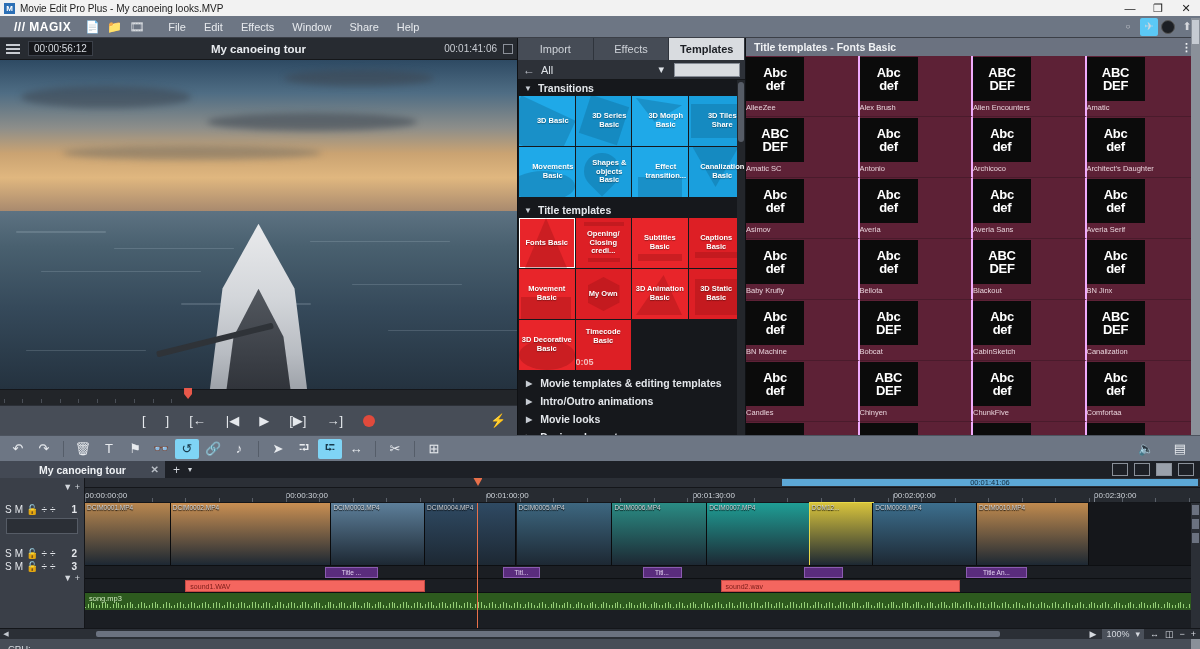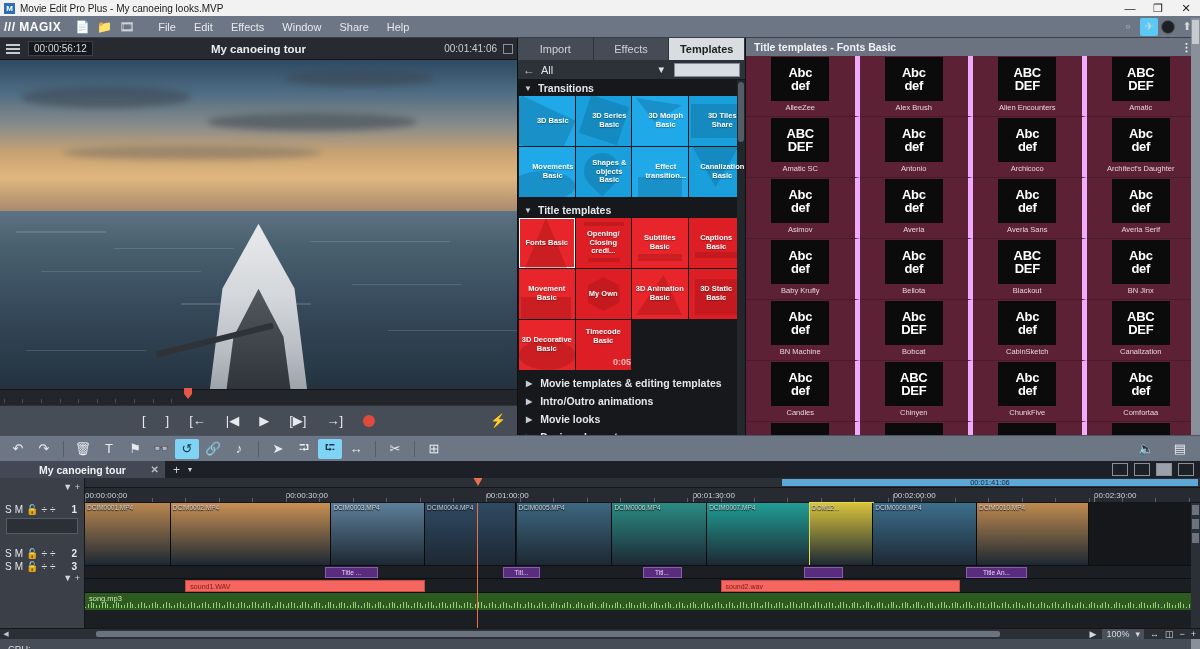--- a/index.html
+++ b/index.html
@@ -26,21 +26,21 @@
   }
   .win-ctrls { position: absolute; right: 0; top: 0; height: 16px; display: flex; }
   .win-ctrls div {
     width: 28px; height: 16px; display: flex; align-items: center;
     justify-content: center; font-size: 11px; color: #222;
   }
 
   
   .menubar {
     height: 22px; background: #6d7684;
-    display: flex; align-items: center; padding-left: 4px;
+    display: flex; align-items: center; padding-left: 14px;
     position: relative; border-bottom: 1px solid #3b3f47;
   }
   .logo { font-weight: bold; font-size: 12px; color: #fff; letter-spacing: .5px; margin-right: 12px; }
   .mb-icon {
     width: 20px; height: 16px; display:flex; align-items:center; justify-content:center;
     margin-right: 2px; color:#e9ecef; font-size: 12px;
   }
   .menu-items { display: flex; margin-left: 10px; }
   .menu-items span { padding: 0 9px; color: #e7eaee; font-size: 11px; }
   .mb-right { position: absolute; right: 4px; display: flex; align-items: center; gap: 3px; }
@@ -125,32 +125,32 @@
   .tile-grid { display:grid; grid-template-columns: repeat(4, 1fr); gap:1px; padding:0 1px; }
   .tile { height: 50px; position:relative; display:flex; align-items:center; justify-content:center; overflow:hidden; }
   .tile.blue { background:#1fa9e8;padding-left:12px; }
   .tile.blue:nth-child(even) { background:#1a9fdd; }
   .tile.red { background:#e8252a; }
   .tile.red:nth-child(even) { background:#dd1f25; }
   .tile span { position:relative; z-index:2; color:#fff; font-size:7.5px; font-weight:bold; text-align:center; line-height:1.15; padding:0 2px; text-shadow: 0 1px 1px rgba(0,0,0,.35); }
   .tile .shape { position:absolute; opacity:.32; background:#0d5e86; }
   .tile.red .shape { background:#8e0f14; }
   .tile.sel { outline: 1.5px solid #ffffff; outline-offset:-1.5px; z-index:3; }
-  .tile .tc { position:absolute; bottom:3px; left:0; right:0; text-align:right; color:#f2bcbc; font-size:9px; font-weight:bold; z-index:2;}
+  .tile .tc { position:absolute; bottom:3px; left:0; right:0; text-align:left; color:#f2bcbc; font-size:9px; font-weight:bold; z-index:2;}
   .collapsed-list { margin-top:4px; }
   .collapsed-row { height: 18px; display:flex; align-items:center; gap:8px; padding-left:8px; color:#e3e6ea; font-size:10.5px; font-weight:bold; }
   .pool-scroll { position:absolute; right:0; top:0; width:8px; bottom:0; background:#23262b; }
   .pool-scroll i { position:absolute; left:1px; width:6px; background:#565c66; border-radius:3px; top:2px; height:60px; }
 
   
   .browser { flex:1; background:#2b2f36; display:flex; flex-direction:column; border-left:1px solid #0f1114; }
   .browser-head { height:18px; background:#6b7280; display:flex; align-items:center; padding:0 8px; font-size:10.5px; font-weight:bold; color:#f0f2f4; position:relative;}
   .kebab { position:absolute; right:8px; letter-spacing:0; font-size:11px; }
   .font-grid { flex:1; display:grid; grid-template-columns: repeat(4, 1fr); grid-auto-rows: 61px; background:#5d2136; overflow:hidden; }
-  .font-cell { position:relative; border-right:5px solid #f0abfc; border-bottom:1px solid #4a1b2c; display:flex; flex-direction:column; align-items:center; }
+  .font-cell { position:relative; border-right:2px solid #f0abfc; border-bottom:1px solid #4a1b2c; display:flex; flex-direction:column; align-items:flex-start; }
   .font-swatch { width: 58px; height: 44px; background:#0b0b0b; display:flex; flex-direction:column; align-items:center; justify-content:center; margin-top:1px; }
   .font-swatch b { color:#fff; font-size:13px; line-height:1.0; font-weight:bold; letter-spacing:-.3px; }
   .font-name { font-size:7.5px; color:#e7d2da; margin-top:2px; }
   .grid-scroll { position:absolute; right:0; top:18px; bottom:0; width:9px; background:#8a9099; }
   .grid-scroll i { position:absolute; left:1px; width:7px; top:2px; height:24px; background:#c6cbd2; }
 
   
   .toolbar { height:26px; background:#6d7684; display:flex; align-items:center; padding:0 6px; gap:2px; border-top:1px solid #4c535e; position:relative;}
   .tb { width:24px; height:20px; display:flex; align-items:center; justify-content:center; color:#e8ebef; font-size:13px; border-radius:2px; }
   .tb.active { background:#7fd4f5; color:#17394a; }

